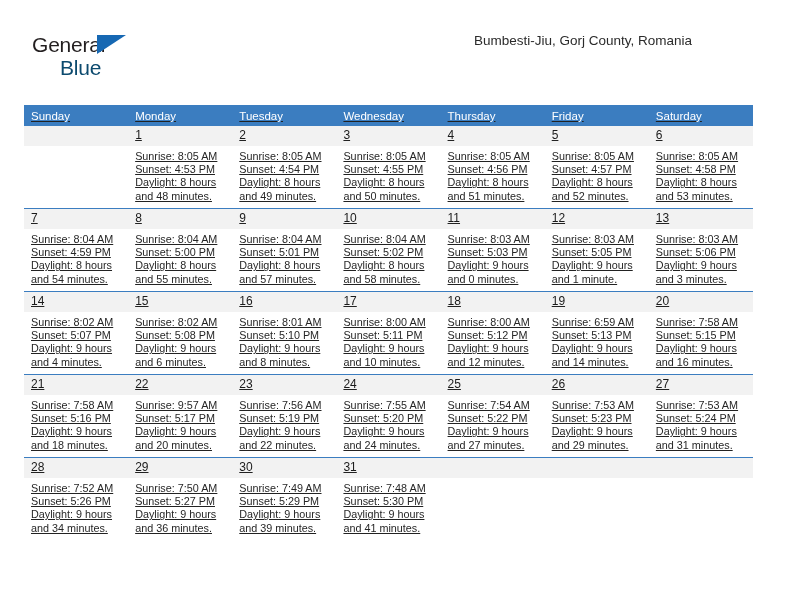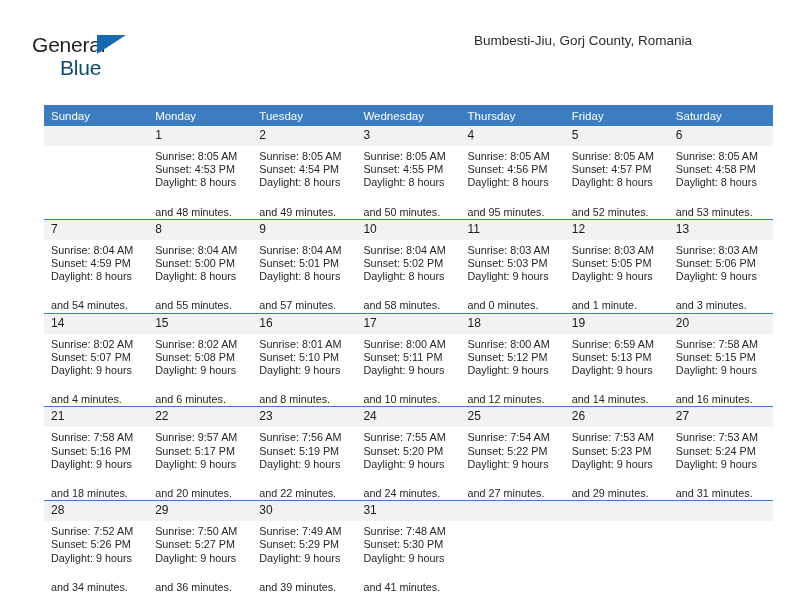--- a/index.html
+++ b/index.html
@@ -78,23 +78,24 @@
   .cal-subtitle {
     font-size: 13.5px;
     line-height: 20px;
     color: #2b2b2b;
     margin: 5px 0 0 14px;
   }
 
   
   .calendar {
     position: absolute;
-    left: 44px;
+    left: 24px;
     top: 105px;
     width: 729px;
+    text-decoration: underline;
   }
   table.cal {
     border-collapse: collapse;
     table-layout: fixed;
     width: 729px;
   }
   table.cal th {
     background: #3b7dc0;
     color: #ffffff;
     font-size: 11.5px;
@@ -129,21 +130,21 @@
   .info {
     padding: 4px 6px 0 7px;
     font-size: 10.8px;
     line-height: 13.2px;
     color: #262626;
   }
   .info div {
     white-space: nowrap;
   }
   .info .dl-line2 {
-    margin-top: 16px;
+    margin-top: 0;
   }
 </style>
 </head>
 <body>
 
 <div class="page">
 
   <div class="header">
 
     <div class="brand">
@@ -211,21 +212,21 @@
               <div>Daylight: 8 hours</div>
               <div class="dl-line2">and 50 minutes.</div>
             </div>
           </td>
           <td class="daycell">
             <div class="datenum">4</div>
             <div class="info">
               <div>Sunrise: 8:05 AM</div>
               <div>Sunset: 4:56 PM</div>
               <div>Daylight: 8 hours</div>
-              <div class="dl-line2">and 95 minutes.</div>
+              <div class="dl-line2">and 51 minutes.</div>
             </div>
           </td>
           <td class="daycell">
             <div class="datenum">5</div>
             <div class="info">
               <div>Sunrise: 8:05 AM</div>
               <div>Sunset: 4:57 PM</div>
               <div>Daylight: 8 hours</div>
               <div class="dl-line2">and 52 minutes.</div>
             </div>

